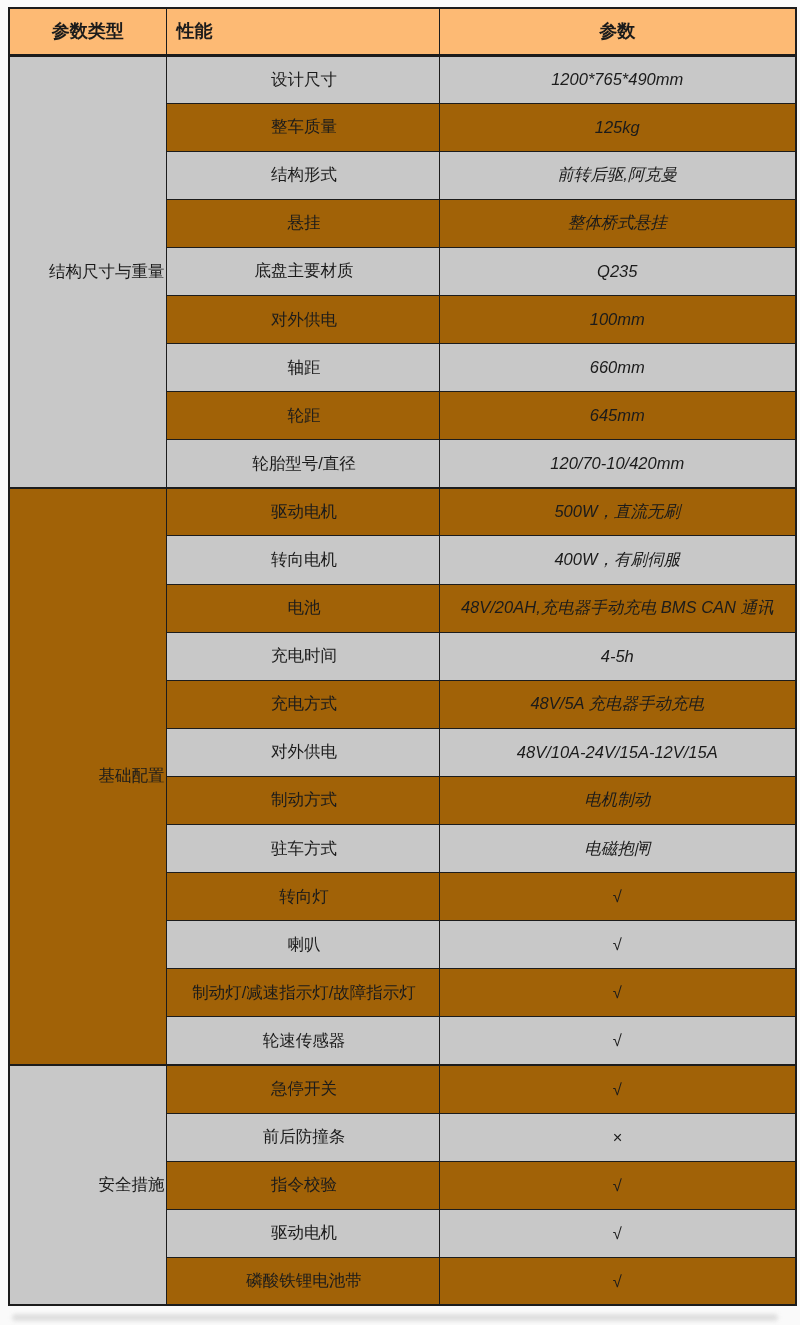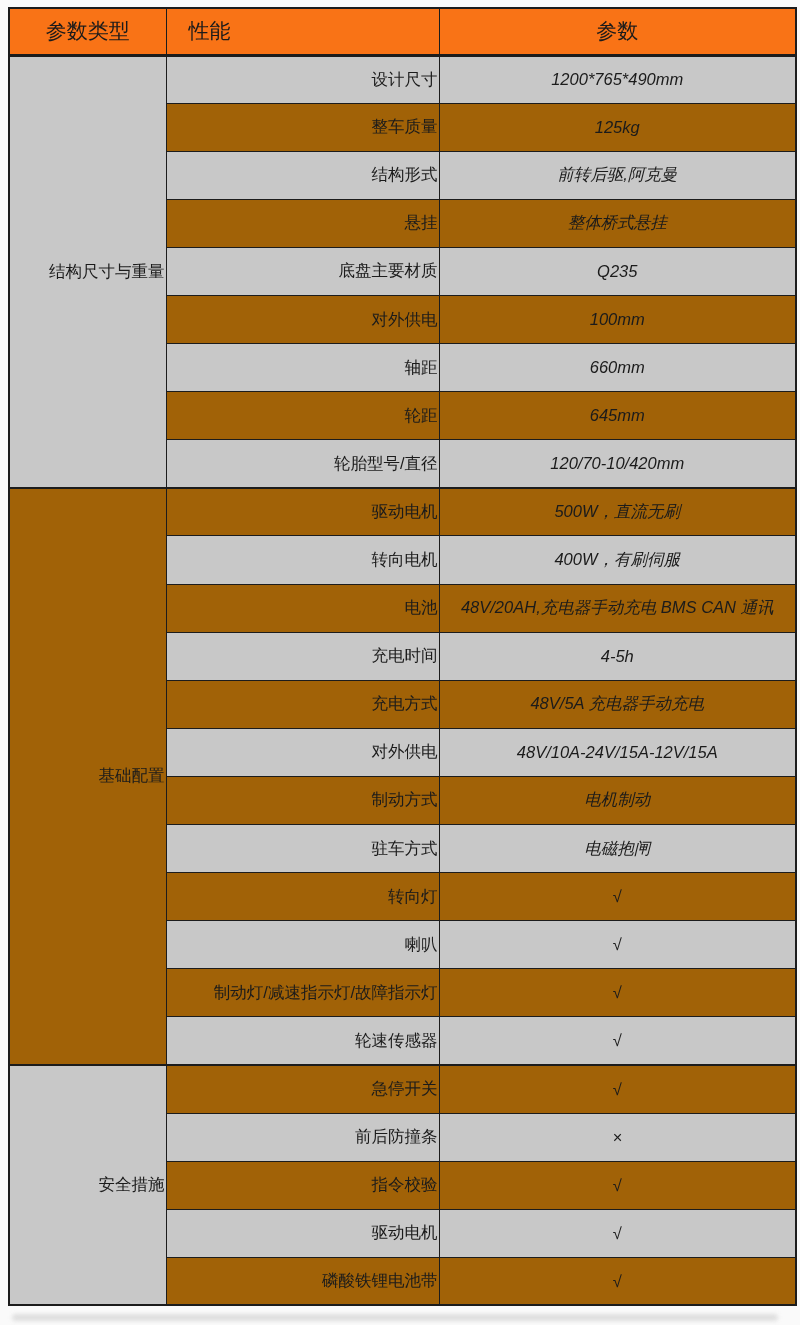--- a/index.html
+++ b/index.html
@@ -31,35 +31,35 @@
   col.c3 { width: 357px; }
   .spec-table th,
   .spec-table td {
     border: 1.5px solid var(--border-color, #1c1c1c);
     box-sizing: border-box;
     overflow: hidden;
     white-space: nowrap;
   }
   .spec-table thead th {
     height: 47px;
-    background: #f97316;
-    font-size: 21px;
-    font-weight: 400;
+    background: #fdba74;
+    font-size: 18px;
+    font-weight: 700;
     border-bottom: 3px solid var(--border-color, #1c1c1c);
   }
   .h-cat   { text-align: center; }
-  .h-perf  { text-align: left; padding-left: 22px; }
+  .h-perf  { text-align: left; padding-left: 10px; }
   .h-param { text-align: center; }
   .spec-table tbody td {
     height: 48.1px;
     font-size: 16.5px;
     font-weight: 400;
   }
   .cat-cell   { text-align: right; }
-  .label-cell { text-align: right; padding-left: 4px; }
+  .label-cell { text-align: center; padding-left: 4px; }
   .value-cell { text-align: center; font-style: italic; }
   .bg-gray  { background: var(--cell-gray, #c8c8c8); }
   .bg-white { background: #a16207; }
   tr.section-start td { border-top: 2.5px solid var(--border-color, #1c1c1c); }
   .bottom-artifact {
     position: absolute;
     left: 12px;
     top: 1314px;
     width: 766px;
     height: 7px;

